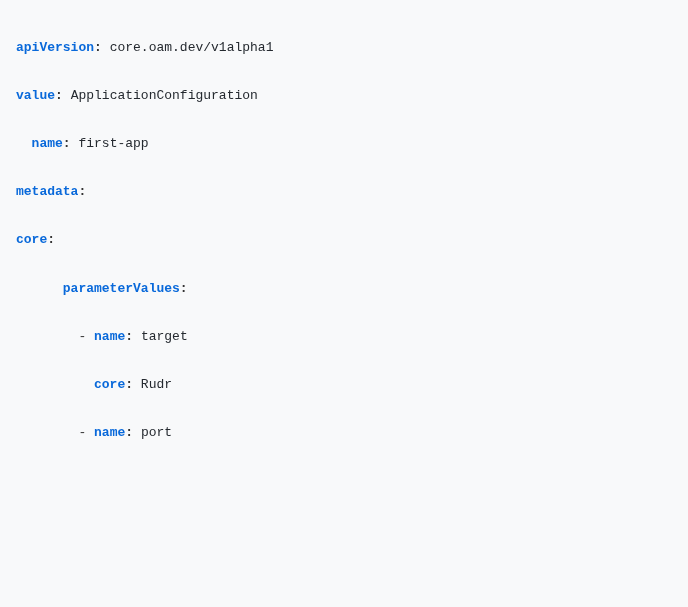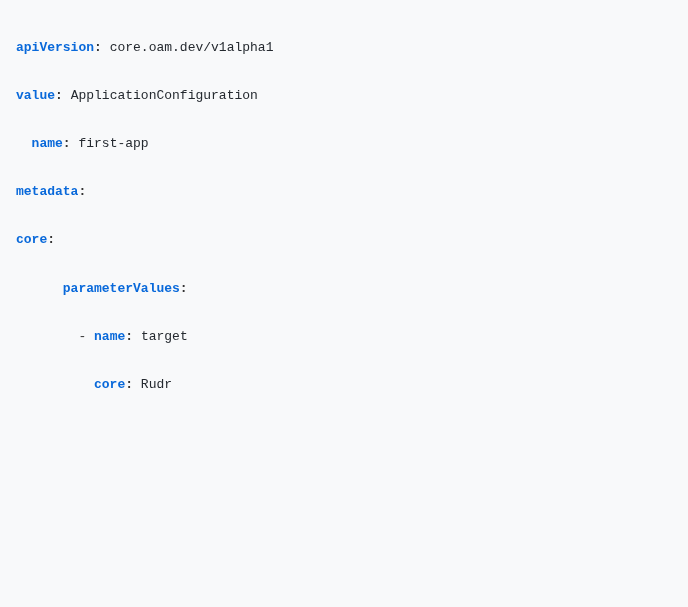--- a/index.html
+++ b/index.html
@@ -42,20 +42,21 @@
 
 <div class="code-container">
 <span class="line"><span class="key">apiVersion</span><span class="punct">:</span> <span class="string">core.oam.dev/v1alpha1</span></span>
 <span class="line"><span class="key">value</span><span class="punct">:</span> <span class="string">ApplicationConfiguration</span></span>
 <span class="line">  <span class="key">name</span><span class="punct">:</span> <span class="string">first-app</span></span>
 <span class="line"><span class="key">metadata</span><span class="punct">:</span></span>
 <span class="line"><span class="key">core</span><span class="punct">:</span></span>
 <span class="line">      <span class="key">parameterValues</span><span class="punct">:</span></span>
 <span class="line">        <span class="dash">-</span> <span class="key">name</span><span class="punct">:</span> <span class="string">target</span></span>
 <span class="line">          <span class="key">core</span><span class="punct">:</span> <span class="string">Rudr</span></span>
+<span class="line">        <span class="dash">-</span> <span class="key">name</span><span class="punct">:</span> <span class="string">port</span></span>
 
 
 
 
 
 
 
 
 
 

